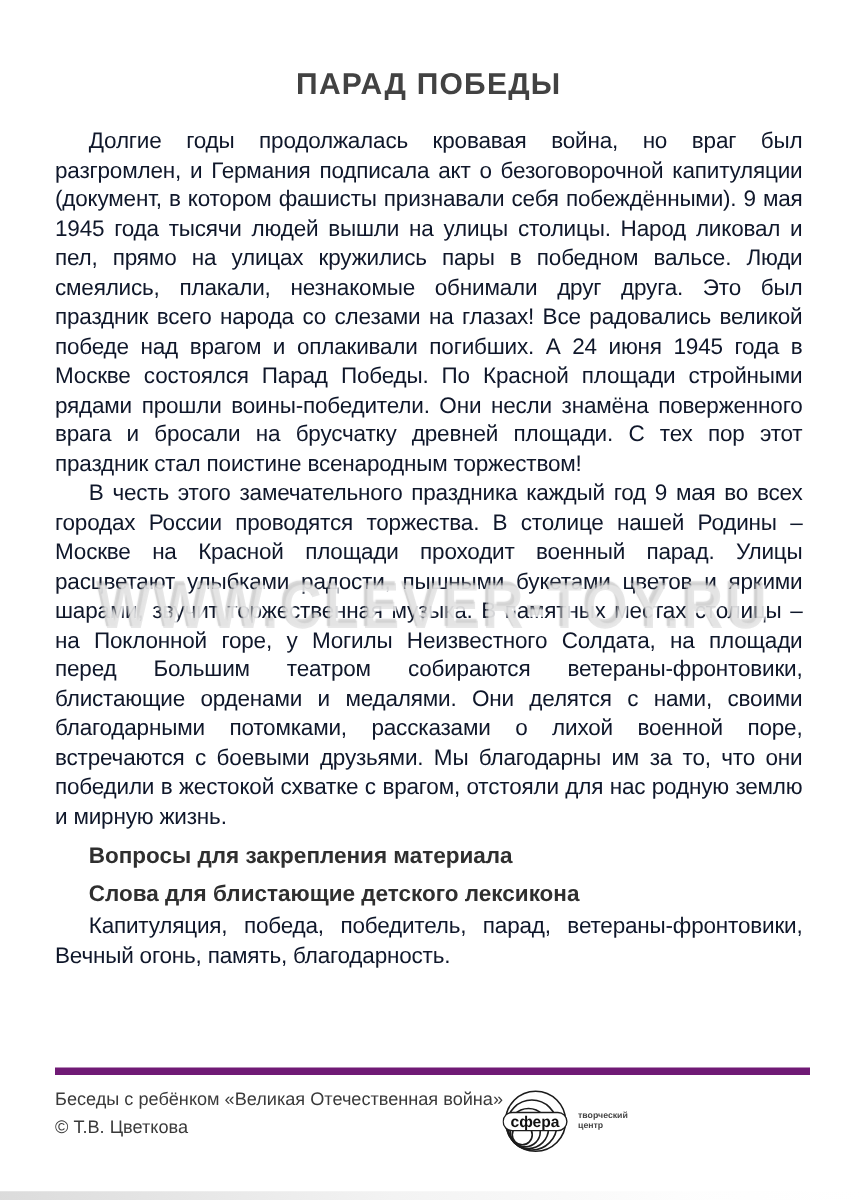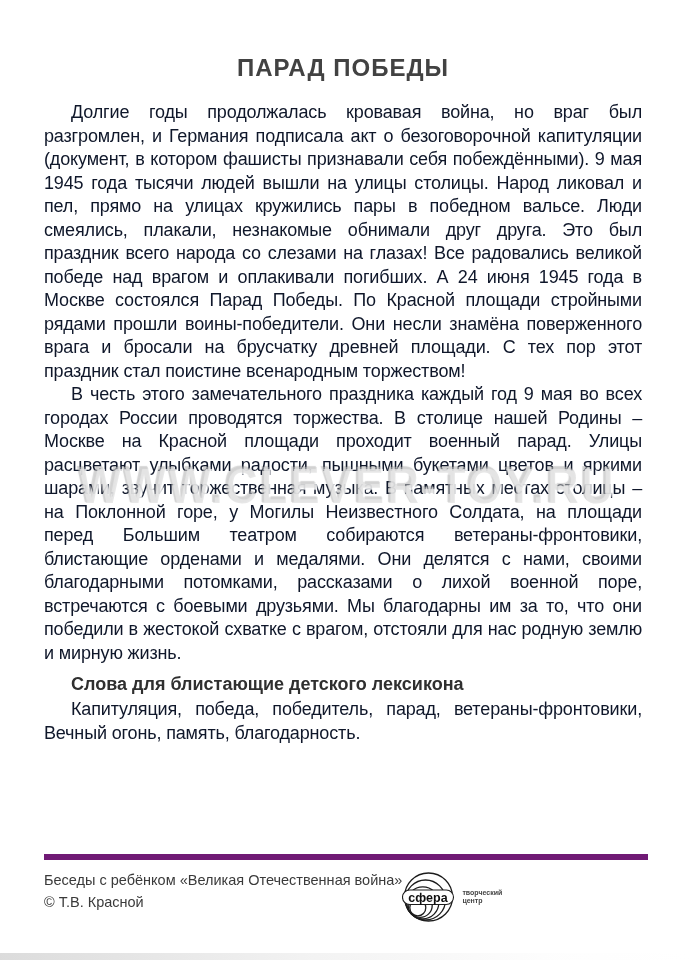--- a/index.html
+++ b/index.html
@@ -97,33 +97,34 @@
 <body>
 
 <div class="page">
 
   <div class="content">
     <h1 class="doc-title">ПАРАД ПОБЕДЫ</h1>
 
     <p class="doc-par">Долгие годы продолжалась кровавая война, но враг был разгромлен, и Германия подписала акт о безоговорочной капитуляции (документ, в котором фашисты признавали себя побеждёнными). 9 мая 1945 года тысячи людей вышли на улицы столицы. Народ ликовал и пел, прямо на улицах кружились пары в победном вальсе. Люди смеялись, плакали, незнакомые обнимали друг друга. Это был праздник всего народа со слезами на глазах! Все радовались великой победе над врагом и оплакивали погибших. А 24 июня 1945 года в Москве состоялся Парад Победы. По Красной площади стройными рядами прошли воины-победители. Они несли знамёна поверженного врага и бросали на брусчатку древней площади. С тех пор этот праздник стал поистине всенародным торжеством!</p>
     <p class="doc-par">В честь этого замечательного праздника каждый год 9 мая во всех городах России проводятся торжества. В столице нашей Родины – Москве на Красной площади проходит военный парад. Улицы расцветают улыбками радости, пышными букетами цветов и яркими шарами, звучит торжественная музыка. В памятных местах столицы – на Поклонной горе, у Могилы Неизвестного Солдата, на площади перед Большим театром собираются ветераны-фронтовики, блистающие орденами и медалями. Они делятся с нами, своими благодарными потомками, рассказами о лихой военной поре, встречаются с боевыми друзьями. Мы благодарны им за то, что они победили в жестокой схватке с врагом, отстояли для нас родную землю и мирную жизнь.</p>
 
+    <h2 class="doc-heading">Вопросы для закрепления материала</h2>
 
     <h2 class="doc-heading">Слова для блистающие детского лексикона</h2>
     <p class="doc-par">Капитуляция, победа, победитель, парад, ветераны-фронтовики, Вечный огонь, память, благодарность.</p>
   </div>
 
   <div class="watermark">
     <span>WWW.CLEVER-TOY.RU</span>
   </div>
 
   <div class="footer">
     <div class="footer-lines">
       <div>Беседы с ребёнком «Великая Отечественная война»</div>
-      <div>© Т.В. Красной</div>
+      <div>© Т.В. Цветкова</div>
     </div>
     <div class="footer-logo-wrap">
       <svg width="56" height="52" viewBox="0 0 56 52" aria-hidden="true">
         <g fill="none" stroke="#1c1c1c" stroke-width="1.3">
           <circle cx="26.5" cy="26" r="24"></circle>
           <circle cx="23.5" cy="29" r="20"></circle>
           <circle cx="20.8" cy="31.8" r="16"></circle>
           <circle cx="18.2" cy="34.4" r="12"></circle>
           <circle cx="15.8" cy="36.8" r="8"></circle>
         </g>

